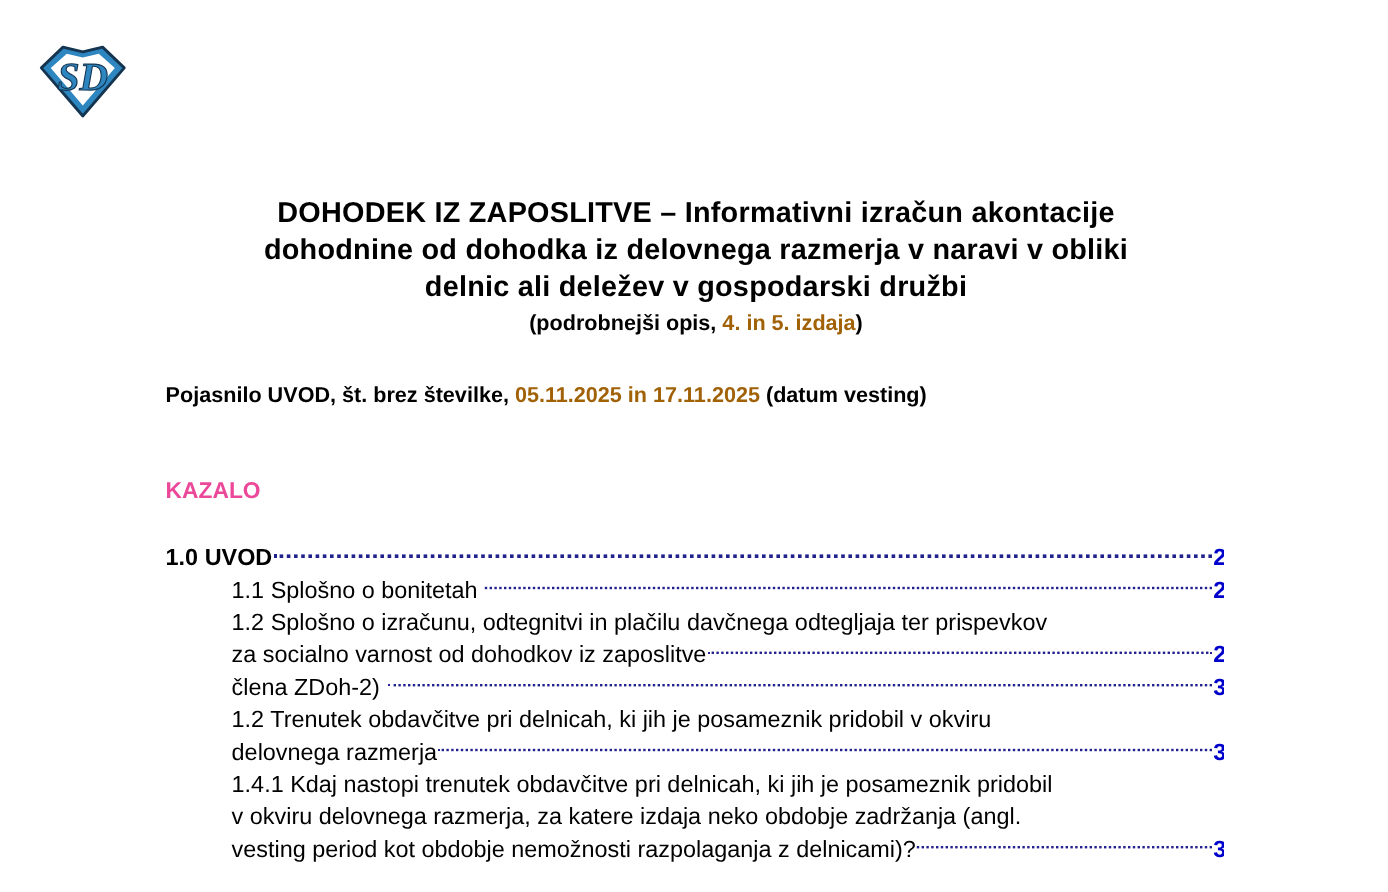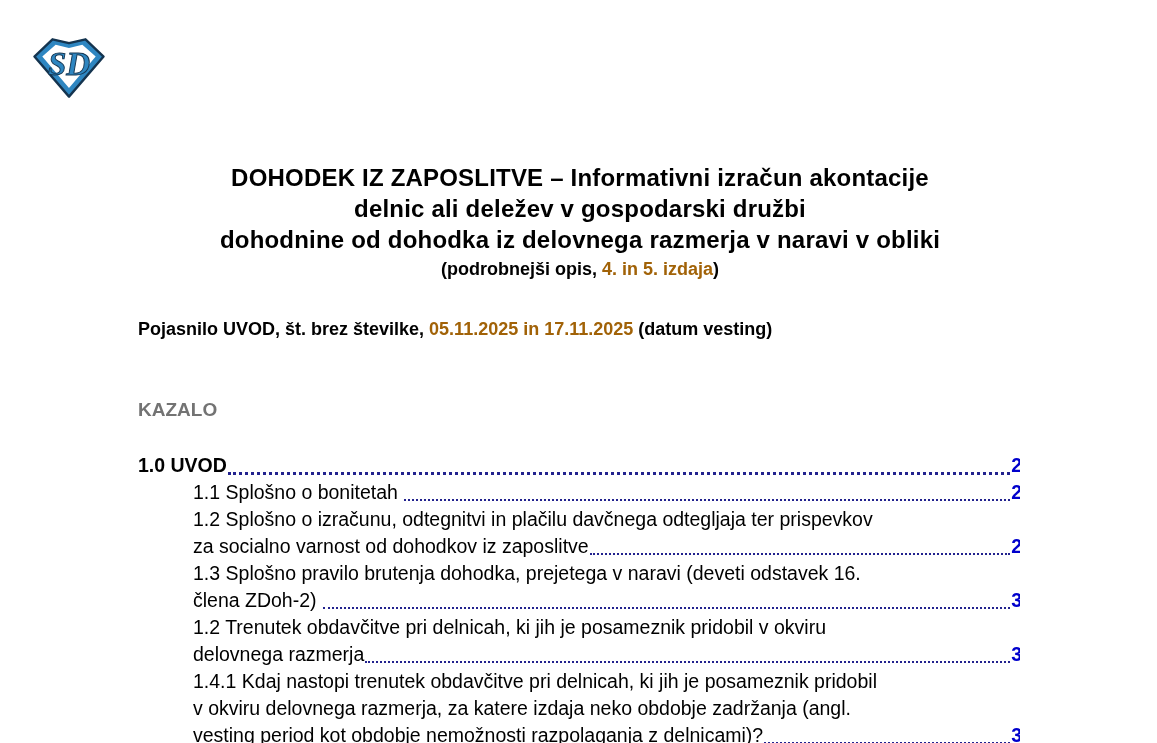--- a/index.html
+++ b/index.html
@@ -44,31 +44,31 @@
     font-weight: bold;
     line-height: 27px;
     text-align: left;
     margin-top: 33px;
   }
   .red { color: #a16207; }
   .toc-heading {
     margin-top: 53px;
     font-size: 19px;
     font-weight: bold;
-    color: #737373;
+    color: #ec4899;
     line-height: 27px;
   }
   .toc { margin-top: 29px; }
   .toc-entry { font-size: 19.5px; line-height: 27px; }
   .toc-entry.h1 { font-weight: bold; }
   .toc-entry.sub { padding-left: 55px; }
   .toc-line { white-space: pre-wrap; }
   .toc-line.last {
     display: flex;
-    align-items: flex-end;
+    align-items: center;
   }
   .toc-line.last > .toc-text { flex: 0 0 auto; white-space: pre; }
   .leader {
     flex: 1 1 auto;
     min-width: 10px;
     border-bottom: 2px dotted #22228e;
     margin: 0 1px 5px 1px;
   }
   .toc-entry.h1 .leader { border-bottom-width: 3px; margin-bottom: 4px; }
   .page-num {
@@ -85,22 +85,22 @@
   <svg class="logo" viewBox="0 0 100 84" xmlns="http://www.w3.org/2000/svg">
     <path d="M6 30 L29 8 L50 13 L71 8 L94 30 L50 81 Z" fill="#2e86c1" stroke="#14344f" stroke-width="3" stroke-linejoin="round"></path>
     <path d="M16 30 L33 15 L50 19 L67 15 L84 30 L50 70 Z" fill="#ffffff" stroke="none"></path>
     <text x="50" y="53" text-anchor="middle" font-family="Liberation Serif, serif" font-style="italic" font-weight="bold" font-size="42" fill="#2e86c1" stroke="#14344f" stroke-width="1.2">SD</text>
   </svg>
 
   <div class="content">
 
     <div class="doc-title">
       <div>DOHODEK IZ ZAPOSLITVE – Informativni izračun akontacije</div>
+      <div>dohodnine od dohodka iz delovnega razmerja v naravi v obliki</div>
       <div>delnic ali deležev v gospodarski družbi</div>
-      <div>dohodnine od dohodka iz delovnega razmerja v naravi v obliki</div>
     </div>
 
     <div class="doc-subtitle">
       <span>(podrobnejši opis, </span><span class="red">4. in 5. izdaja</span><span>)</span>
     </div>
 
     <div class="reference-line">
       <span>Pojasnilo UVOD, št. brez številke, </span><span class="red">05.11.2025 in 17.11.2025</span><span> (datum vesting)</span>
     </div>
 
@@ -127,21 +127,20 @@
       <div class="toc-entry sub">
         <div class="toc-line">1.2 Splošno o izračunu, odtegnitvi in plačilu davčnega odtegljaja ter prispevkov</div>
         <div class="toc-line last">
           <span class="toc-text">za socialno varnost od dohodkov iz zaposlitve</span>
           <span class="leader"></span>
           <span class="page-num">2</span>
         </div>
       </div>
 
       <div class="toc-entry sub">
-        <div class="toc-line">1.3 Splošno pravilo brutenja dohodka, prejetega v naravi (deveti odstavek 16.</div>
         <div class="toc-line last">
           <span class="toc-text">člena ZDoh-2) </span>
           <span class="leader"></span>
           <span class="page-num">3</span>
         </div>
       </div>
 
       <div class="toc-entry sub">
         <div class="toc-line">1.2 Trenutek obdavčitve pri delnicah, ki jih je posameznik pridobil v okviru</div>
         <div class="toc-line last">

